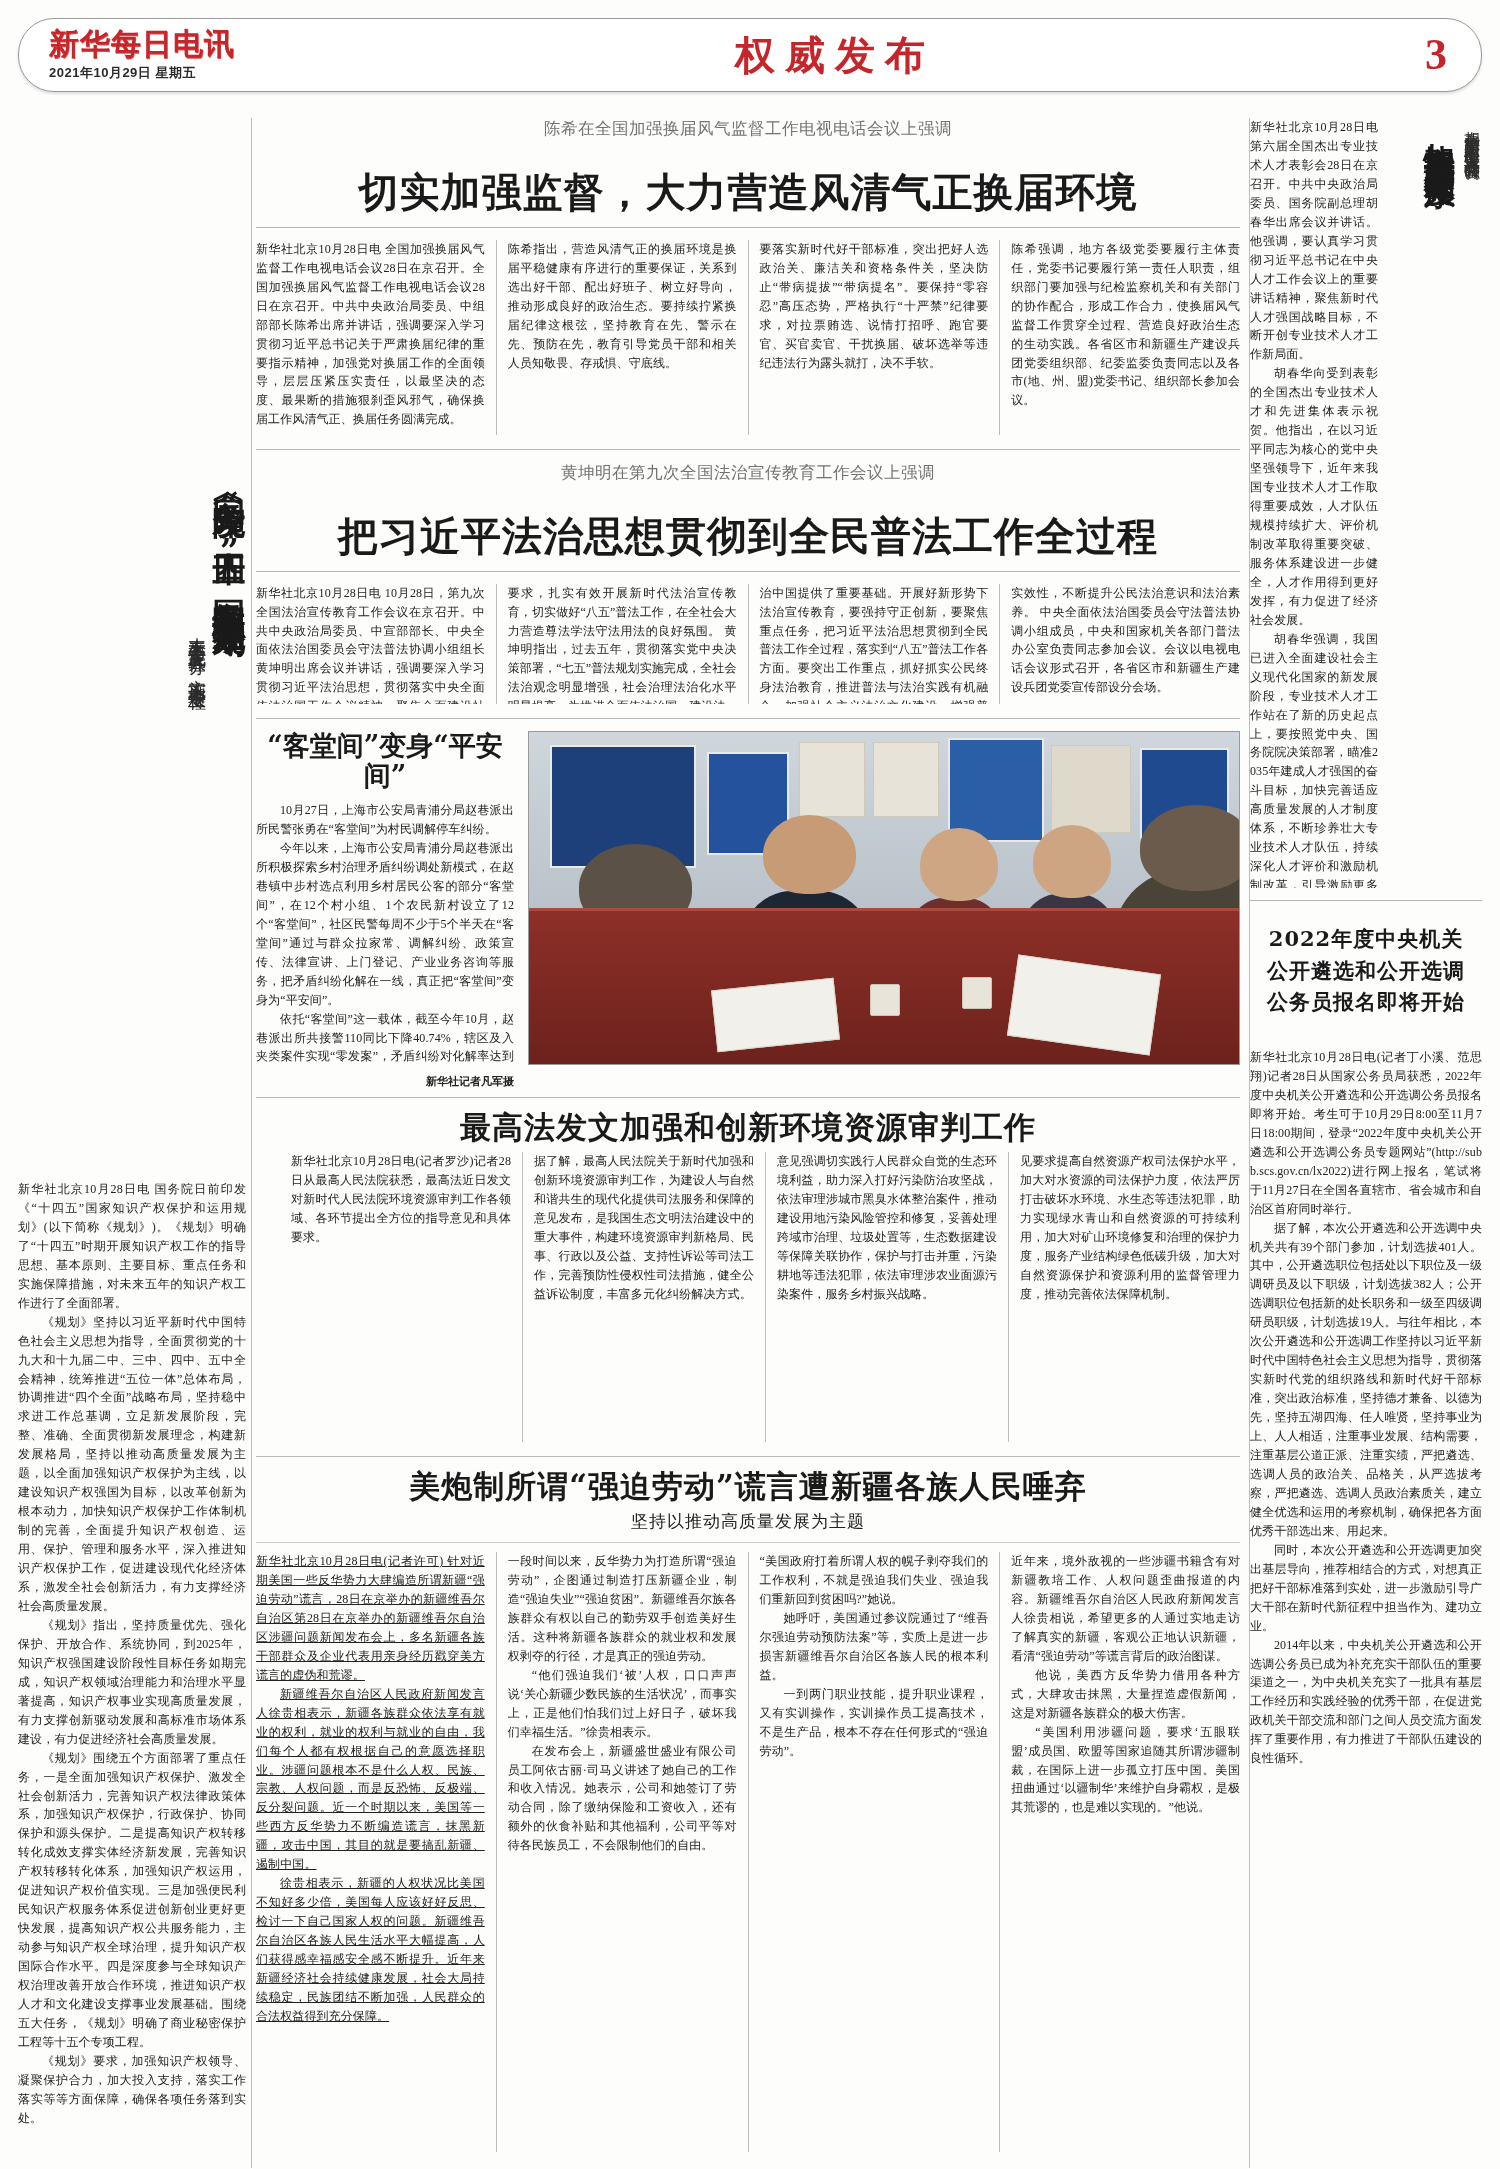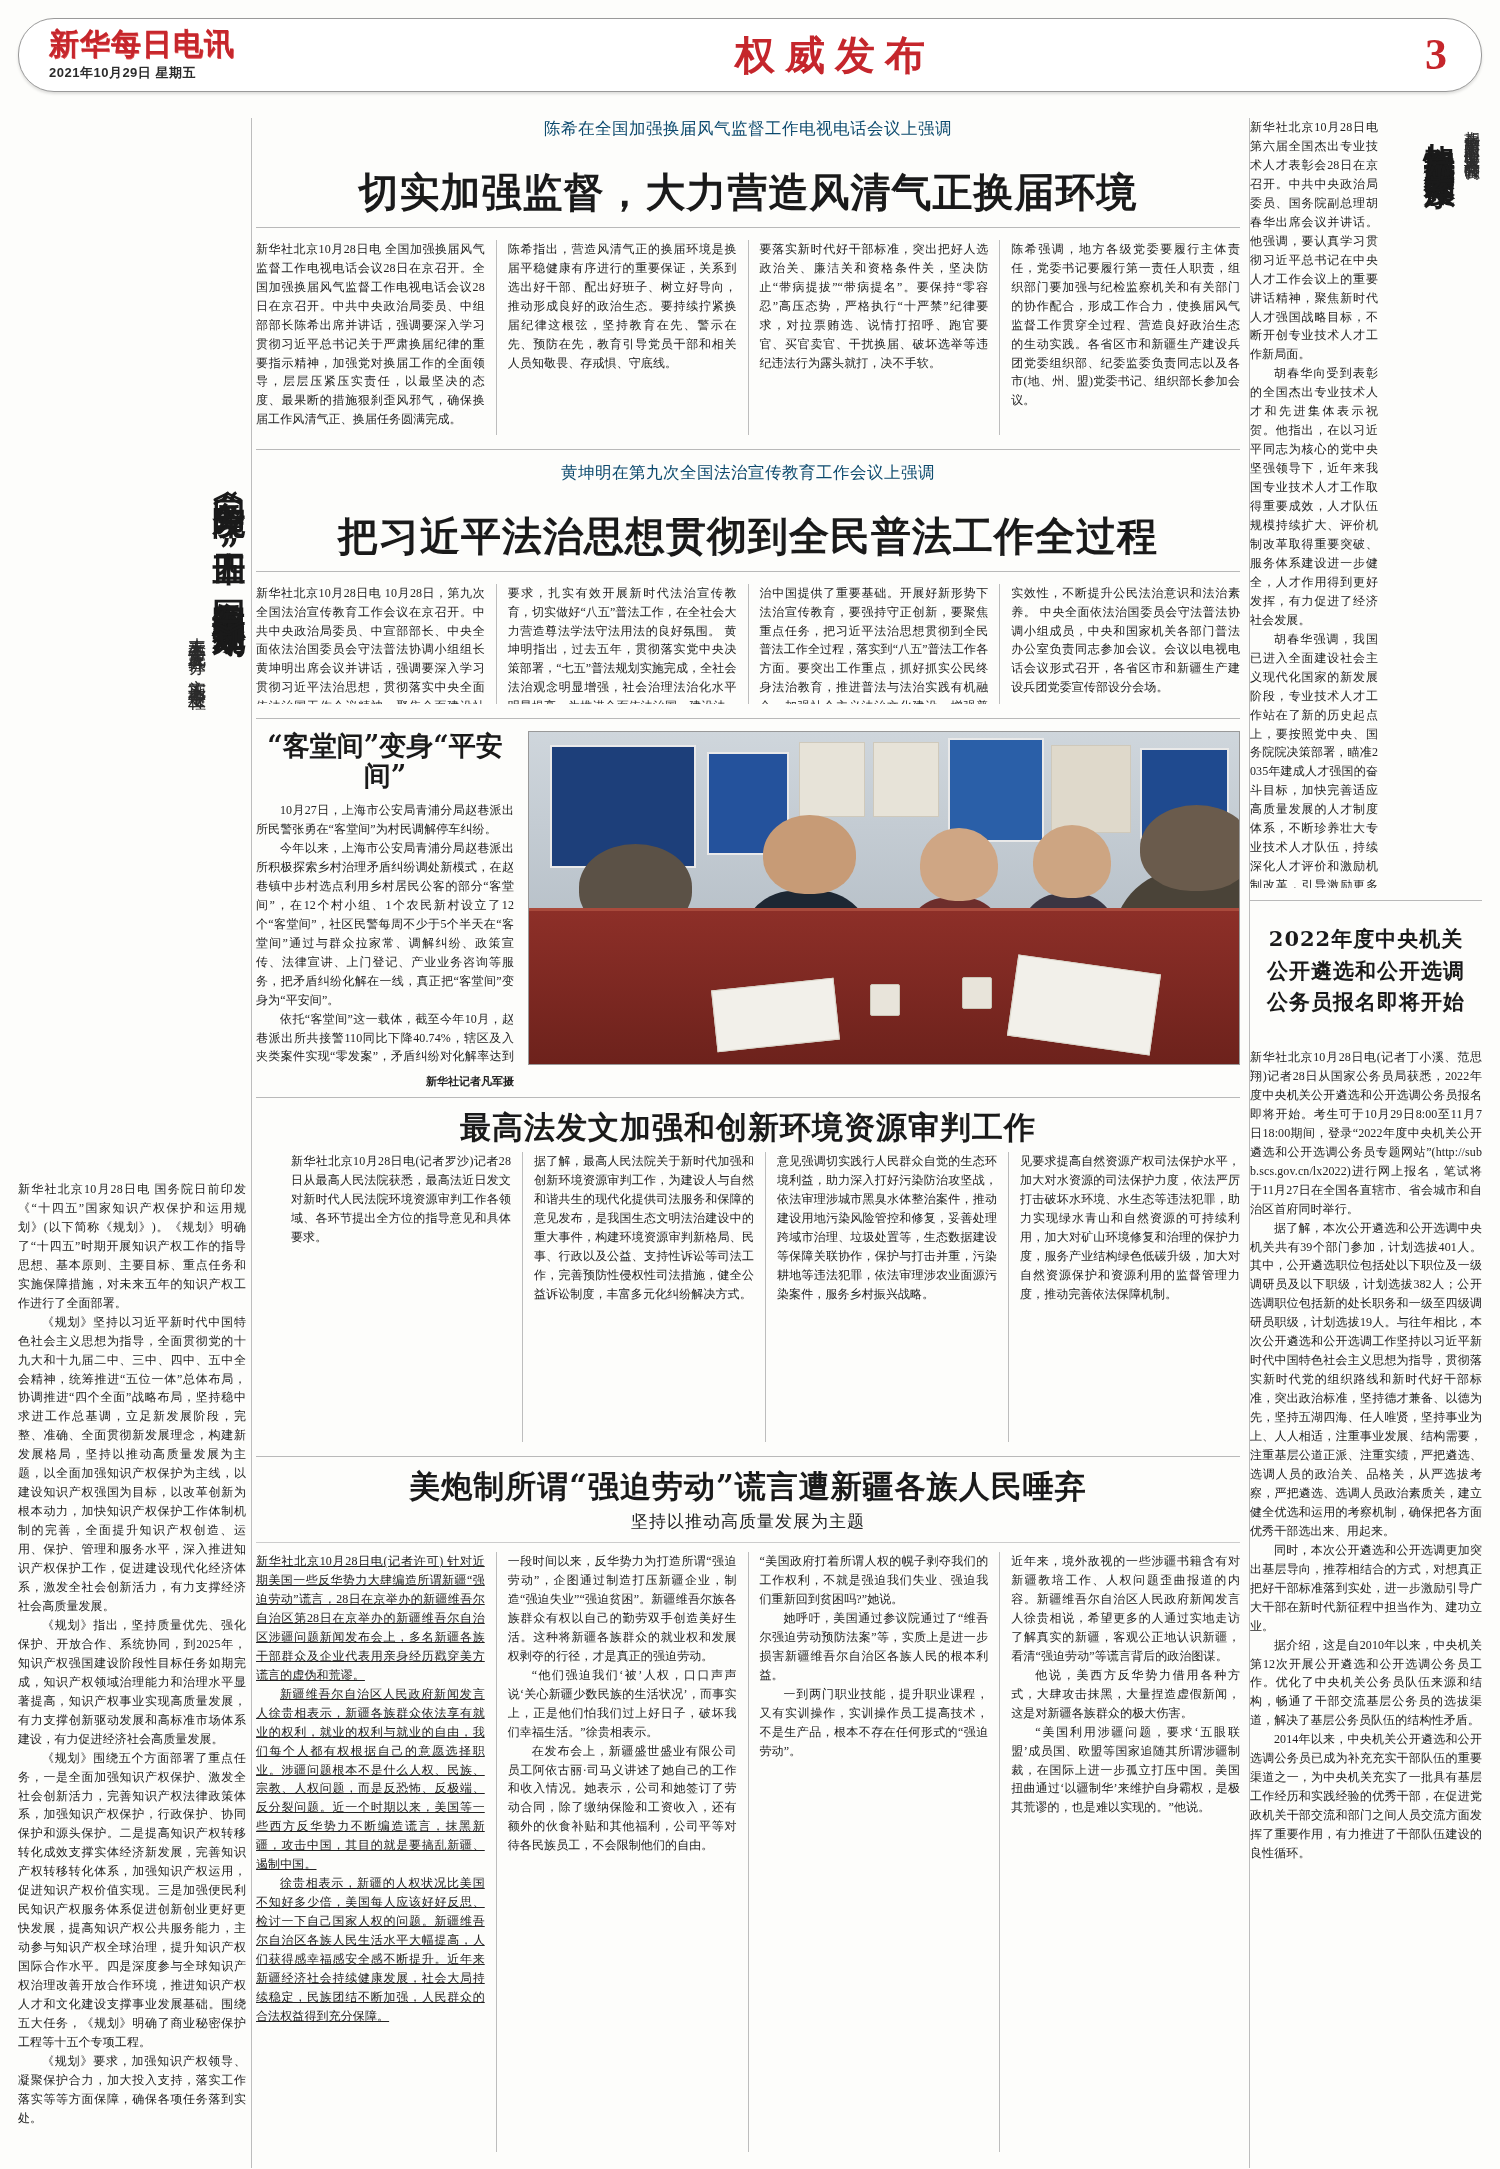--- a/index.html
+++ b/index.html
@@ -45,21 +45,21 @@
   .mh-pageno{
     padding-right:34px;
     font-family:"Liberation Serif",serif;
     font-weight:bold;font-size:44px;color:#c5262c;line-height:1;
   }
 
   
   .kicker{
     text-align:center;
     font-family:"Liberation Sans",sans-serif;
-    font-size:16.5px;color:#0c4a6e;letter-spacing:.5px;
+    font-size:16.5px;color:#737373;letter-spacing:.5px;
     margin:0 0 7px 0;
   }
   .headline{
     text-align:center;
     font-family:"DejaVu Serif",serif;
     font-weight:bold;
     color:#1a1a1a;
     line-height:1.12;
     letter-spacing:1px;
   }
@@ -355,19 +355,18 @@
       <div style="position:absolute;left:0;top:805px;width:232px;text-align:center;">
         <div class="headline h-sm" style="letter-spacing:1px;line-height:1.5;">2022年度中央机关</div>
         <div class="headline h-sm" style="letter-spacing:1px;line-height:1.5;">公开遴选和公开选调</div>
         <div class="headline h-sm" style="letter-spacing:1px;line-height:1.5;">公务员报名即将开始</div>
       </div>
 
       <div class="col" style="position:absolute;left:0;top:930px;width:232px;height:1120px;overflow:hidden;">
         <p class="lead">新华社北京10月28日电(记者丁小溪、范思翔)记者28日从国家公务员局获悉，2022年度中央机关公开遴选和公开选调公务员报名即将开始。考生可于10月29日8:00至11月7日18:00期间，登录“2022年度中央机关公开遴选和公开选调公务员专题网站”(http://subb.scs.gov.cn/lx2022)进行网上报名，笔试将于11月27日在全国各直辖市、省会城市和自治区首府同时举行。</p>
         <p>据了解，本次公开遴选和公开选调中央机关共有39个部门参加，计划选拔401人。其中，公开遴选职位包括处以下职位及一级调研员及以下职级，计划选拔382人；公开选调职位包括新的处长职务和一级至四级调研员职级，计划选拔19人。与往年相比，本次公开遴选和公开选调工作坚持以习近平新时代中国特色社会主义思想为指导，贯彻落实新时代党的组织路线和新时代好干部标准，突出政治标准，坚持德才兼备、以德为先，坚持五湖四海、任人唯贤，坚持事业为上、人人相适，注重事业发展、结构需要，注重基层公道正派、注重实绩，严把遴选、选调人员的政治关、品格关，从严选拔考察，严把遴选、选调人员政治素质关，建立健全优选和运用的考察机制，确保把各方面优秀干部选出来、用起来。</p>
         <p>同时，本次公开遴选和公开选调更加突出基层导向，推荐相结合的方式，对想真正把好干部标准落到实处，进一步激励引导广大干部在新时代新征程中担当作为、建功立业。</p>
-        <p>据介绍，这是自2010年以来，中央机关第12次开展公开遴选和公开选调公务员工作。优化了中央机关公务员队伍来源和结构，畅通了干部交流基层公务员的选拔渠道，解决了基层公务员队伍的结构性矛盾。</p>
         <p>2014年以来，中央机关公开遴选和公开选调公务员已成为补充充实干部队伍的重要渠道之一，为中央机关充实了一批具有基层工作经历和实践经验的优秀干部，在促进党政机关干部交流和部门之间人员交流方面发挥了重要作用，有力推进了干部队伍建设的良性循环。</p>
       </div>
     </div>
 
   </div>
 </div>
 
 </body></html>

